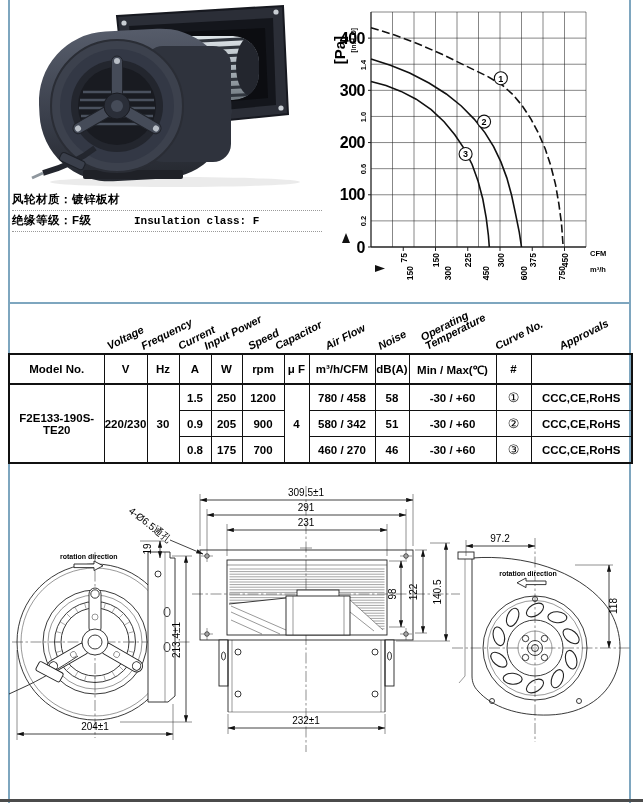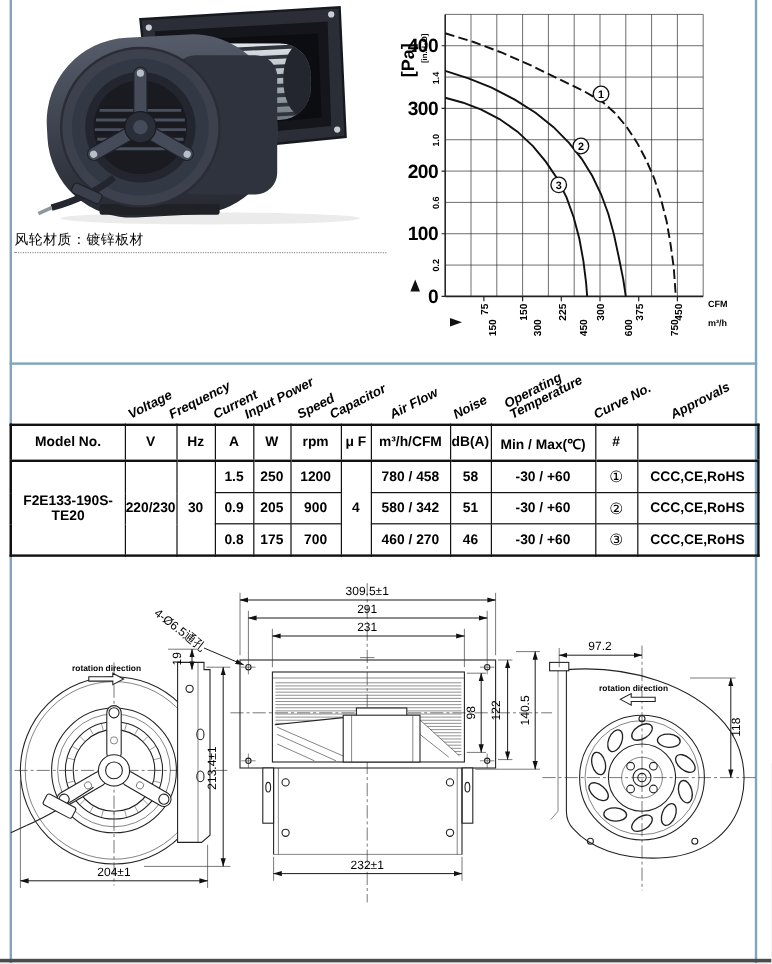--- a/index.html
+++ b/index.html
@@ -8,21 +8,21 @@
   .abs{position:absolute;}
   
   #border-left,#border-right{top:0;width:2px;height:803px;background:var(--border-blue,#7ea6bf);}
   #border-left{left:8px;} #border-right{left:629px;}
   #divider-top{left:8px;top:302px;width:623px;height:2px;background:var(--border-blue,#7ea6bf);}
   #bottom-line{left:0;top:799px;width:643px;height:3px;background:var(--bottom-line,#4b4b4b);}
 
   
   #specs{left:12px;top:190px;width:310px;font-size:11.5px;}
   .spec-row{display:grid;grid-template-columns:122px 1fr;align-items:center;
-            padding:2px 0 3px 0;border-bottom:1px dotted #9a9a9a;}
+            padding:2px 0 3px 0;border-bottom:1px dotted #9a9a9a;font-weight:bold;}
   .spec-cn{font-family:"Liberation Sans",sans-serif;letter-spacing:.5px;}
   .spec-en{font-family:"Liberation Mono","DejaVu Sans Mono",monospace;font-size:11px;}
 
   
   #chart{left:331px;top:2px;}
   #chart text{font-family:"Liberation Sans",sans-serif;}
 
   
   #tbl-headers{left:8px;top:303px;width:623px;height:50px;}
   .hlabel{position:absolute;bottom:2px;transform-origin:left bottom;transform:rotate(-27deg);
@@ -133,20 +133,24 @@
     <path d="M70,146 C55,158 36,166 18,171" stroke="#23262e" stroke-width="5.5" fill="none"></path>
     <g transform="rotate(25 48 160)">
         <rect x="34" y="155" width="26" height="9" rx="3" fill="#3a3f4b" stroke="#1e2128"></rect>
       </g>
     <line x1="18" y1="171" x2="7" y2="176" stroke="#8f979e" stroke-width="3"></line>
   </svg>
 
   <div id="specs" class="abs">
     <div class="spec-row">
       <span class="spec-cn">风轮材质：镀锌板材</span>
+    </div>
+    <div class="spec-row">
+      <span class="spec-cn">绝缘等级：F级</span>
+      <span class="spec-en">Insulation class: F</span>
     </div>
   </div>
 
   <svg id="chart" class="abs" width="312" height="296" viewBox="0 0 312 296">
       <g id="perf-plot">
         <line x1="40" y1="10" x2="40" y2="245" stroke="#222" stroke-width="1.3"></line>
         <line x1="61.5" y1="10" x2="61.5" y2="245" stroke="#222" stroke-width="0.55"></line>
         <line x1="83" y1="10" x2="83" y2="245" stroke="#222" stroke-width="0.55"></line>
         <line x1="104.5" y1="10" x2="104.5" y2="245" stroke="#222" stroke-width="0.55"></line>
         <line x1="126" y1="10" x2="126" y2="245" stroke="#222" stroke-width="0.55"></line>

